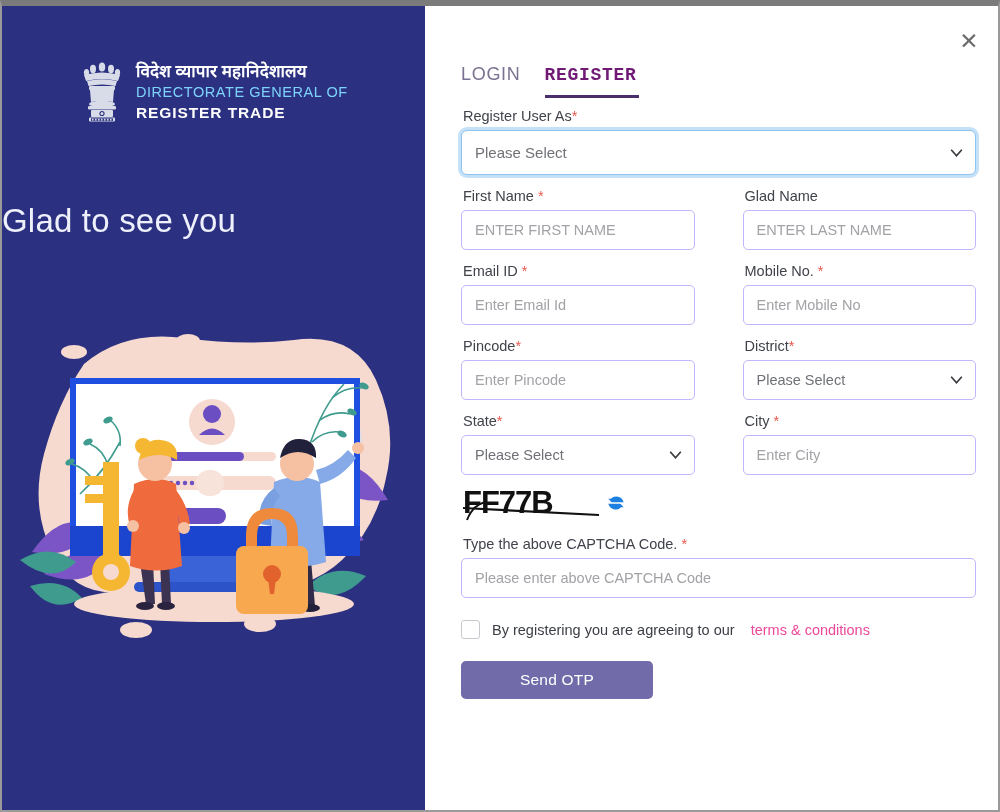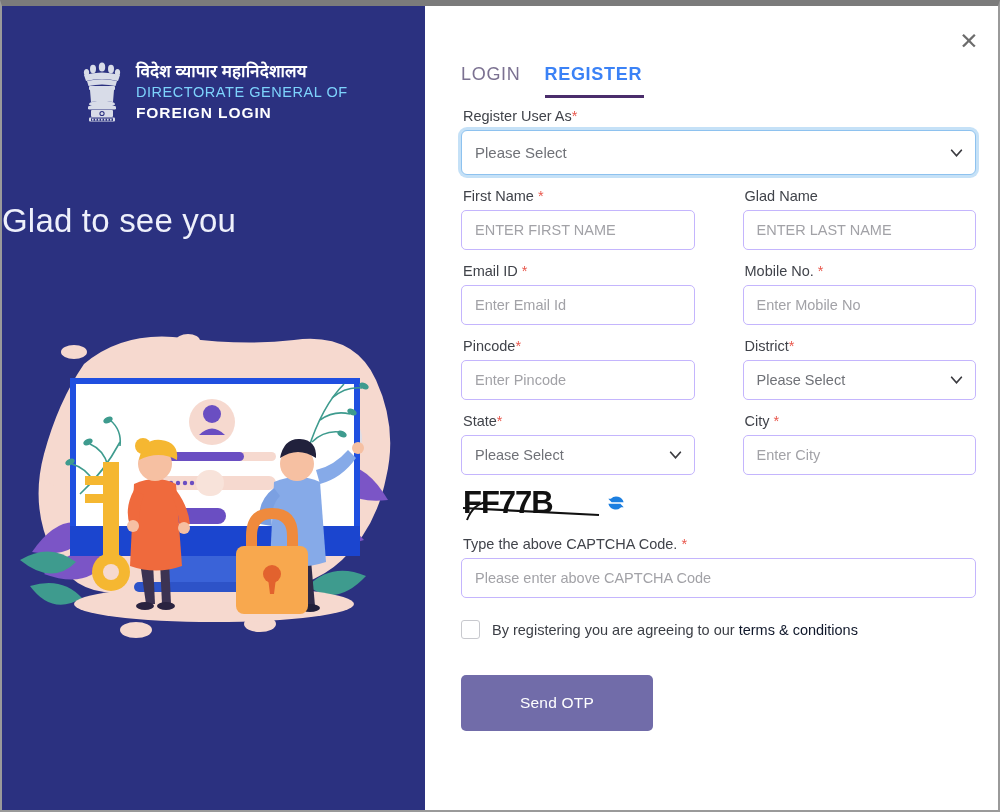--- a/index.html
+++ b/index.html
@@ -110,22 +110,23 @@
   }
   .tab {
     font-size: 18px;
     letter-spacing: .7px;
     cursor: pointer;
     padding-bottom: 10px;
     position: relative;
   }
   .tab.inactive { color: #7b7191; }
   .tab.active {
-    color: #3b82f6;
+    color: #701a75;
     font-weight: bold;
+    font-family: Liberation Mono, monospace;
   }
   .tab.active::after {
     content: "";
     position: absolute;
     left: 0; right: -2px;
     bottom: -3px;
     height: 3px;
     background: #4a2d6b;
   }
 
@@ -202,25 +203,25 @@
   }
   #terms-checkbox {
     width: 19px; height: 19px;
     border: 1px solid #c8c9ce;
     border-radius: 3px;
     background: #fff;
     cursor: pointer;
     flex: 0 0 19px;
   }
   #terms-text { font-size: 14.5px; color: #3b3e45; }
-  #terms-link { color: #0f172a; cursor: pointer; }
+  #terms-link { color: #ec4899; cursor: pointer; margin-left: 12px; }
 
   #send-otp-btn {
-    margin-top: 36px;
-    width: 192px; height: 56px;
+    margin-top: 22px;
+    width: 192px; height: 38px;
     background: #716ca9;
     border: none;
     border-radius: 5px;
     color: #ffffff;
     font-size: 15.5px;
     font-family: "Liberation Sans", sans-serif;
     cursor: pointer;
     letter-spacing: .2px;
   }
 </style>
@@ -259,21 +260,21 @@
           <rect x="18" y="60.8" width="1.6" height="1.8"></rect>
           <rect x="21" y="60.8" width="1.6" height="1.8"></rect>
           <rect x="24" y="60.8" width="1.6" height="1.8"></rect>
           <rect x="27" y="60.8" width="1.6" height="1.8"></rect>
           <rect x="30" y="60.8" width="1.6" height="1.8"></rect>
         </g>
       </svg>
       <div id="brand-text">
         <div class="brand-hi">विदेश व्यापार महानिदेशालय</div>
         <div class="brand-l1">DIRECTORATE GENERAL OF</div>
-        <div class="brand-l2">FOREIGN LOGIN</div>
+        <div class="brand-l2">REGISTER TRADE</div>
       </div>
     </div>
 
     <h1 id="glad">Glad to see you</h1>
 
     <svg id="illustration" viewBox="0 0 400 330">
 
       <path d="M70 40 q40 -34 100 -26 q60 8 110 2 q60 -8 82 40 q22 48 10 98 q-10 50 -44 82 q-36 34 -100 30 q-64 -4 -116 2 q-52 6 -74 -40 q-22 -46 -8 -98 q14 -52 40 -90 z" fill="#f6d9cf"></path>
 
       <ellipse cx="46" cy="150" rx="16" ry="12" fill="#f6d9cf"></ellipse>

